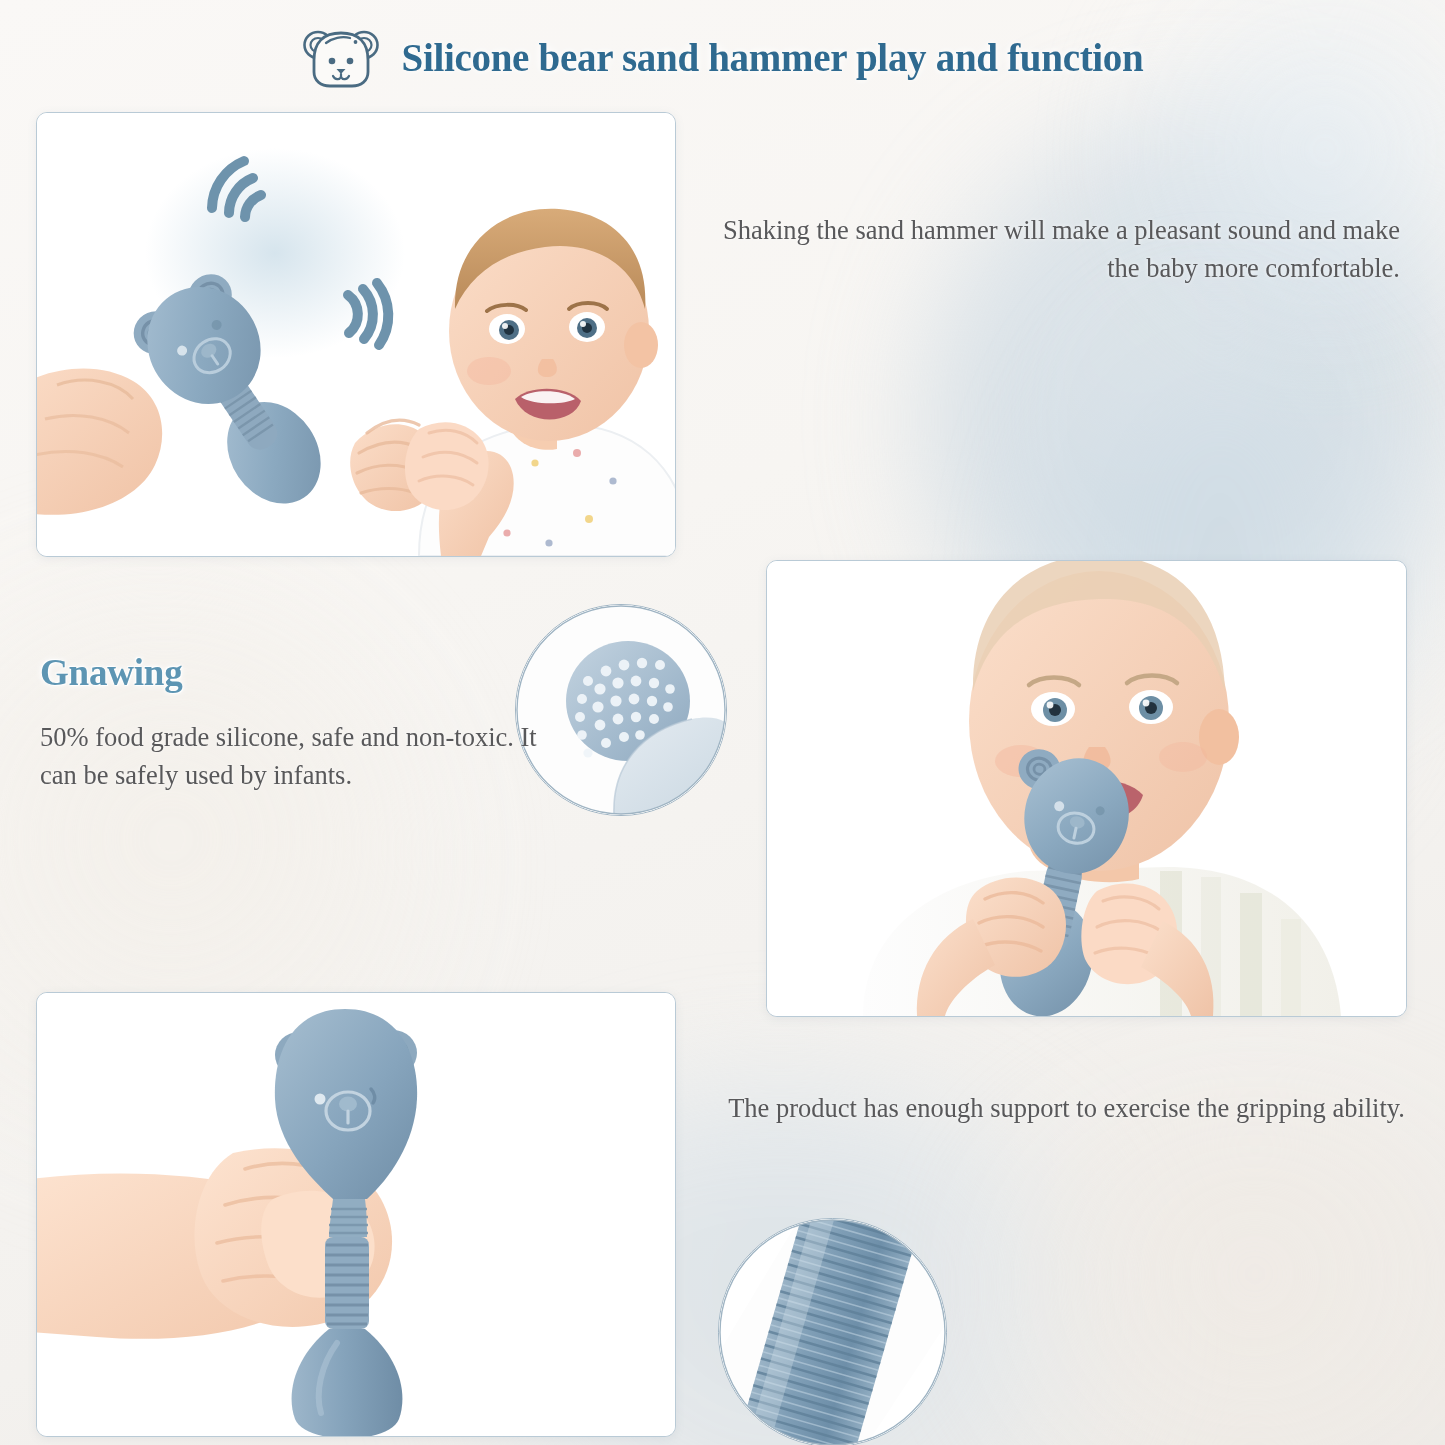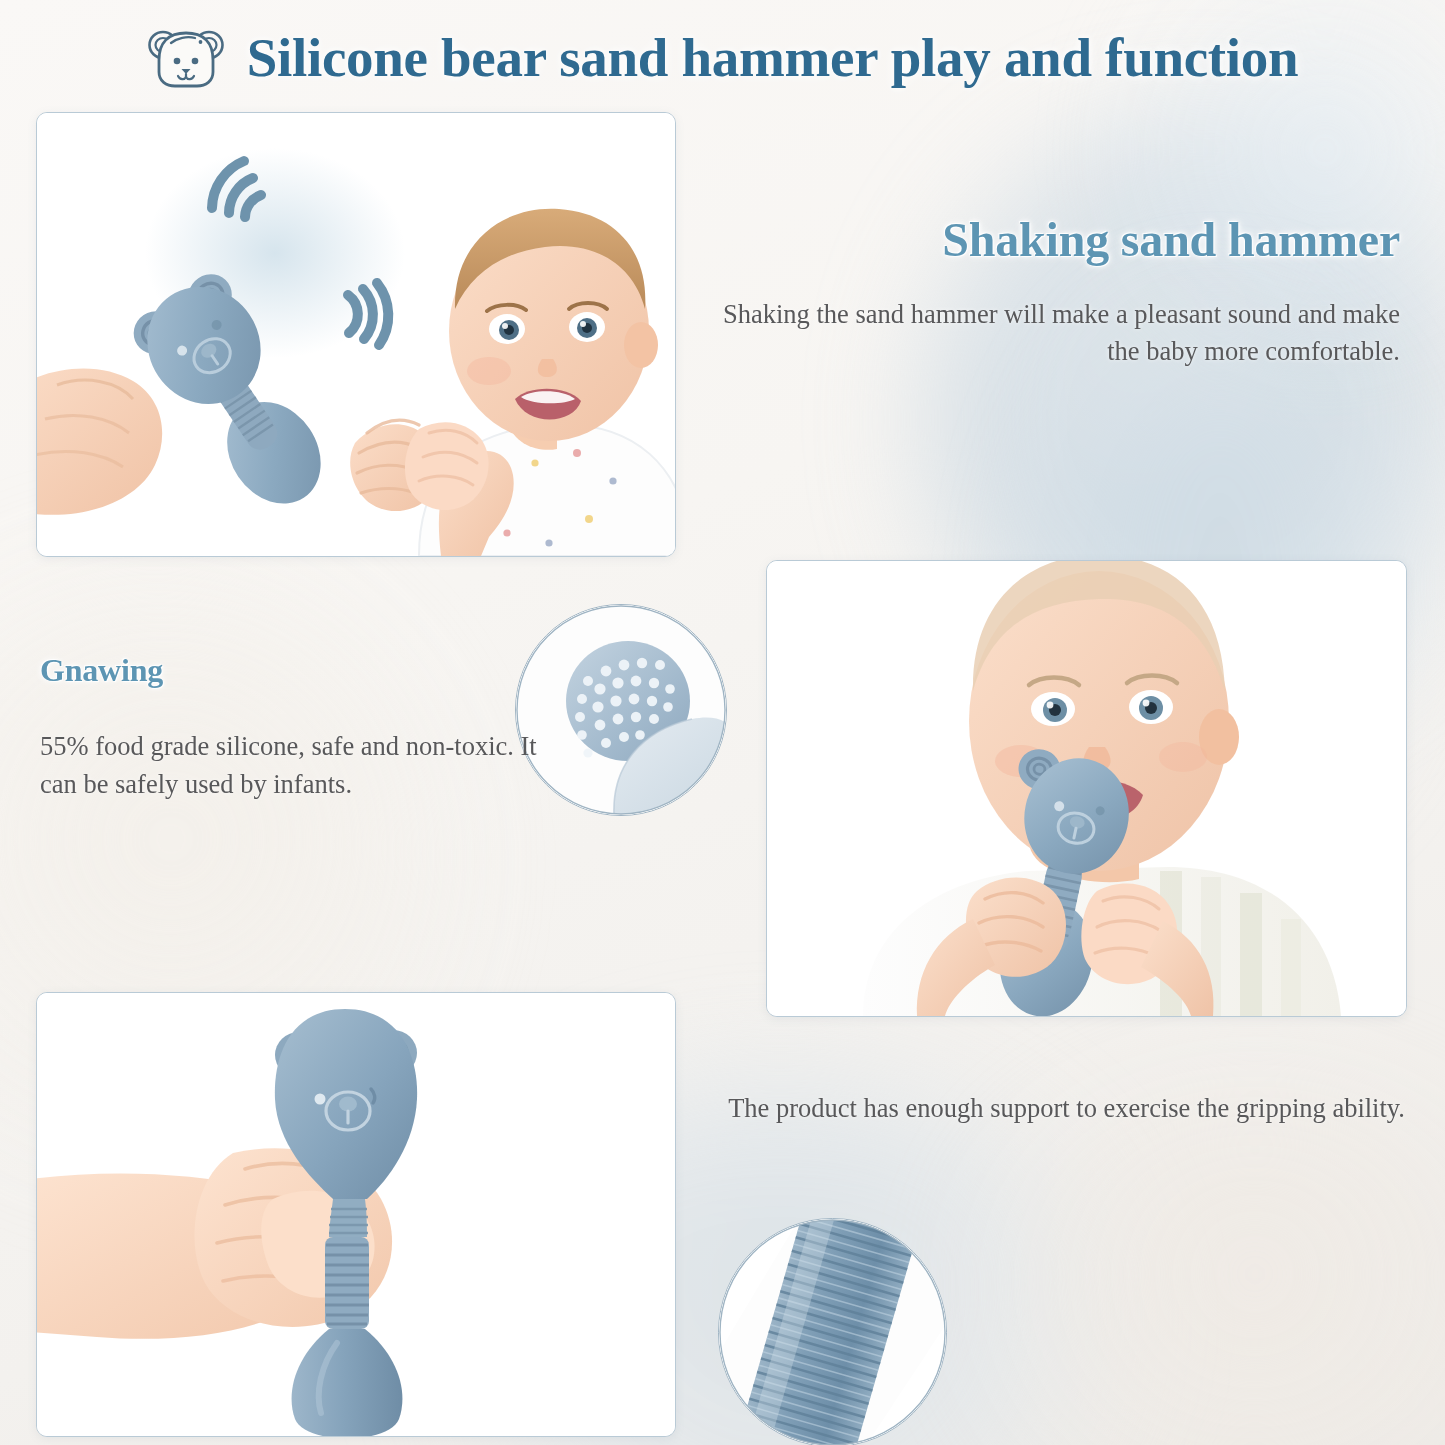--- a/index.html
+++ b/index.html
@@ -76,21 +76,21 @@
     width: 1445px;
     height: 86px;
     display: flex;
     align-items: center;
     justify-content: center;
     gap: 22px;
     z-index: 6;
   }
   .bear-logo { width: 78px; height: 72px; flex: 0 0 auto; }
   .page-title {
-    font-size: 55px;
+    font-size: 39px;
     font-weight: 700;
     letter-spacing: -0.3px;
     color: #2f6a90;
     white-space: nowrap;
     text-shadow: 0 0 7px rgba(255,255,255,.95), 0 0 14px rgba(255,255,255,.8);
   }
 
   
   .photo-card {
     position: absolute;
@@ -138,21 +138,21 @@
     line-height: 1.42;
     margin: 0;
     text-shadow: 0 0 4px rgba(255,255,255,.8);
     font-family: Liberation Serif, serif;
   }
 
   #txt-shaking { left: 700px; top: 212px; width: 700px; text-align: right; }
   #txt-shaking .sec-head { font-size: 48px; margin-bottom: 28px; }
 
   #txt-gnawing { left: 40px; top: 652px; width: 520px; text-align: left; }
-  #txt-gnawing .sec-head { font-size: 32px; margin-bottom: 39px; }
+  #txt-gnawing .sec-head { font-size: 37px; margin-bottom: 24px; }
 
   #txt-grip { left: 690px; top: 1090px; width: 715px; text-align: right; }
   #txt-grip .sec-head { font-size: 45px; margin-bottom: 26px; }
 
   .nowrap { white-space: nowrap; }
 
   
   svg.full { display:block; width:100%; height:100%; }
 </style>
 </head>
@@ -331,21 +331,20 @@
             <path d="M382 368 C400 360 422 362 436 372"></path>
           </g>
         </g>
 
         <rect width="638" height="443" fill="none"></rect>
       </svg>
     </div>
   </div>
 
   <div class="text-block" id="txt-shaking">
-    <h2 class="sec-head">Shaking sand hammer</h2>
     <p class="sec-body">Shaking the sand hammer will make a pleasant sound and make the baby more comfortable.</p>
   </div>
 
   <div class="photo-card" id="card-gnawing">
     <div class="scene">
       <svg class="full" viewBox="0 0 639 455" xmlns="http://www.w3.org/2000/svg">
         <defs>
           <linearGradient id="skinB" x1="0" y1="0" x2="1" y2="1">
             <stop offset="0" stop-color="#fbdfcb"></stop>
               <stop offset="1" stop-color="#efc3a7"></stop>
@@ -500,21 +499,21 @@
 
         <path d="M98 210 C96 162 124 126 176 114 C206 108 222 120 226 146 L226 210 Z" fill="url(#flapG)"></path>
         <path d="M98 210 C96 162 124 126 176 114" stroke="#b7c8d6" stroke-width="1.6" fill="none" opacity=".7"></path>
       </g>
       <circle cx="105" cy="105" r="104" fill="none" stroke="#9fb4c3" stroke-width="1.4"></circle>
     </svg>
   </div>
 
   <div class="text-block" id="txt-gnawing">
     <h2 class="sec-head">Gnawing</h2>
-    <p class="sec-body">55% food grade silicone, safe and non-toxic. It can be safely used by infants.</p>
+    <p class="sec-body">50% food grade silicone, safe and non-toxic. It can be safely used by infants.</p>
   </div>
 
   <div class="photo-card" id="card-grip">
     <div class="scene">
       <svg class="full" viewBox="0 0 638 443" xmlns="http://www.w3.org/2000/svg">
         <defs>
           <linearGradient id="skinC" x1="0" y1="0" x2="1" y2="1">
             <stop offset="0" stop-color="#fde3d0"></stop>
               <stop offset="1" stop-color="#f2c8ac"></stop>
           </linearGradient>

